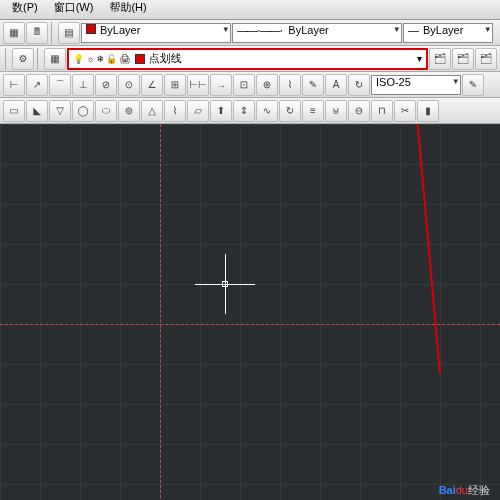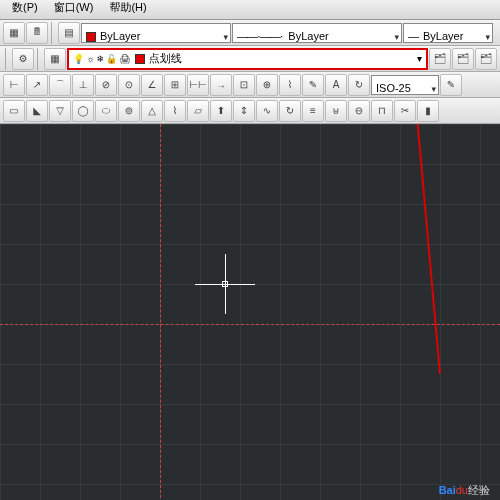--- a/index.html
+++ b/index.html
@@ -2,21 +2,21 @@
 <html><head>
 <meta charset="utf-8">
 <style>
 *{box-sizing:border-box;margin:0;padding:0;font-family:"Microsoft YaHei",sans-serif;font-size:11px}
 body{width:500px;height:500px;overflow:hidden;background:#e8e8e8;position:relative}
 .menubar{height:20px;background:linear-gradient(#f0f0f0,#d8d8d8);display:flex;align-items:flex-start;padding:0 4px;border-bottom:1px solid #999}
 .menubar span{padding:0 8px;cursor:default}
 .toolbar{height:26px;background:linear-gradient(#f4f4f4,#dcdcdc);display:flex;align-items:center;padding:1px 3px;border-bottom:1px solid #aaa;gap:1px}
 .tbtn{width:22px;height:22px;border:1px solid #bbb;background:linear-gradient(#fff,#e0e0e0);display:flex;align-items:center;justify-content:center;border-radius:2px;font-size:10px;color:#444}
 .sep{width:4px;height:22px;border-left:1px solid #aaa;margin:0 2px}
-.combo{height:20px;border:1px solid #888;background:#fff;display:flex;align-items:flex-end;padding:0 14px 0 4px;position:relative;font-size:11px}
+.combo{height:20px;border:1px solid #888;background:#fff;display:flex;align-items:flex-start;padding:0 14px 0 4px;position:relative;font-size:11px}
 .combo::after{content:"▾";position:absolute;right:2px;font-size:9px;color:#333}
 .colorswatch{width:10px;height:10px;background:#d00;border:1px solid #333;margin-right:4px}
 .layer-combo{border:2px solid #d00;flex:1;display:flex;align-items:center;padding:0 14px 0 4px;background:#fff;height:22px;position:relative}
 .layer-combo::after{content:"▾";position:absolute;right:4px;font-size:10px}
 .icon-set{display:flex;gap:2px;align-items:center}
 .icon-set span{font-size:9px}
 .canvas{position:relative;height:394px;background:#2a2d30;overflow:hidden}
 .grid{position:absolute;inset:0;background-image:linear-gradient(#373a3d 1px,transparent 1px),linear-gradient(90deg,#373a3d 1px,transparent 1px);background-size:40px 40px}
 .dashline-h{position:absolute;left:0;right:0;border-top:1px dashed #c44;}
 .dashline-v{position:absolute;top:0;bottom:0;border-left:1px dashed #c44;}
@@ -89,21 +89,21 @@
   <div class="tbtn">∠</div>
   <div class="tbtn">⊞</div>
   <div class="tbtn">⊢⊢</div>
   <div class="tbtn">→</div>
   <div class="tbtn">⊡</div>
   <div class="tbtn">⊕</div>
   <div class="tbtn">⌇</div>
   <div class="tbtn">✎</div>
   <div class="tbtn">A</div>
   <div class="tbtn">↻</div>
-  <div class="combo" style="width:68px">
+  <div class="combo" style="width:90px">
     <span>ISO-25</span>
   </div>
   <div class="tbtn">✎</div>
 </div>
 
 <div class="toolbar">
   <div class="tbtn">▭</div>
   <div class="tbtn">◣</div>
   <div class="tbtn">▽</div>
   <div class="tbtn">◯</div>

